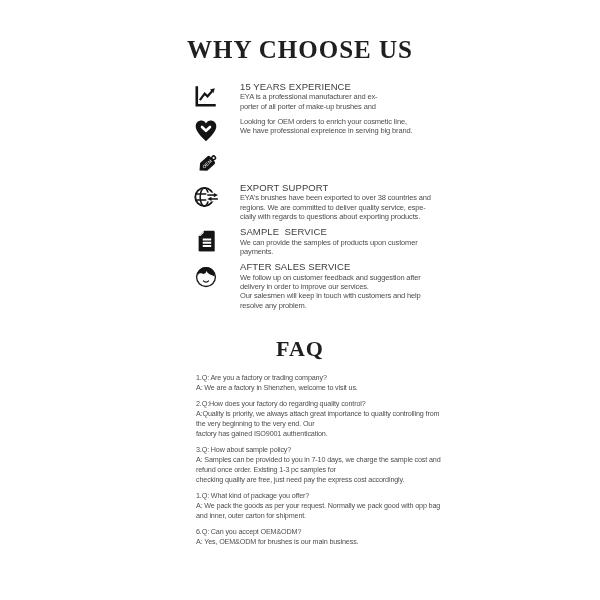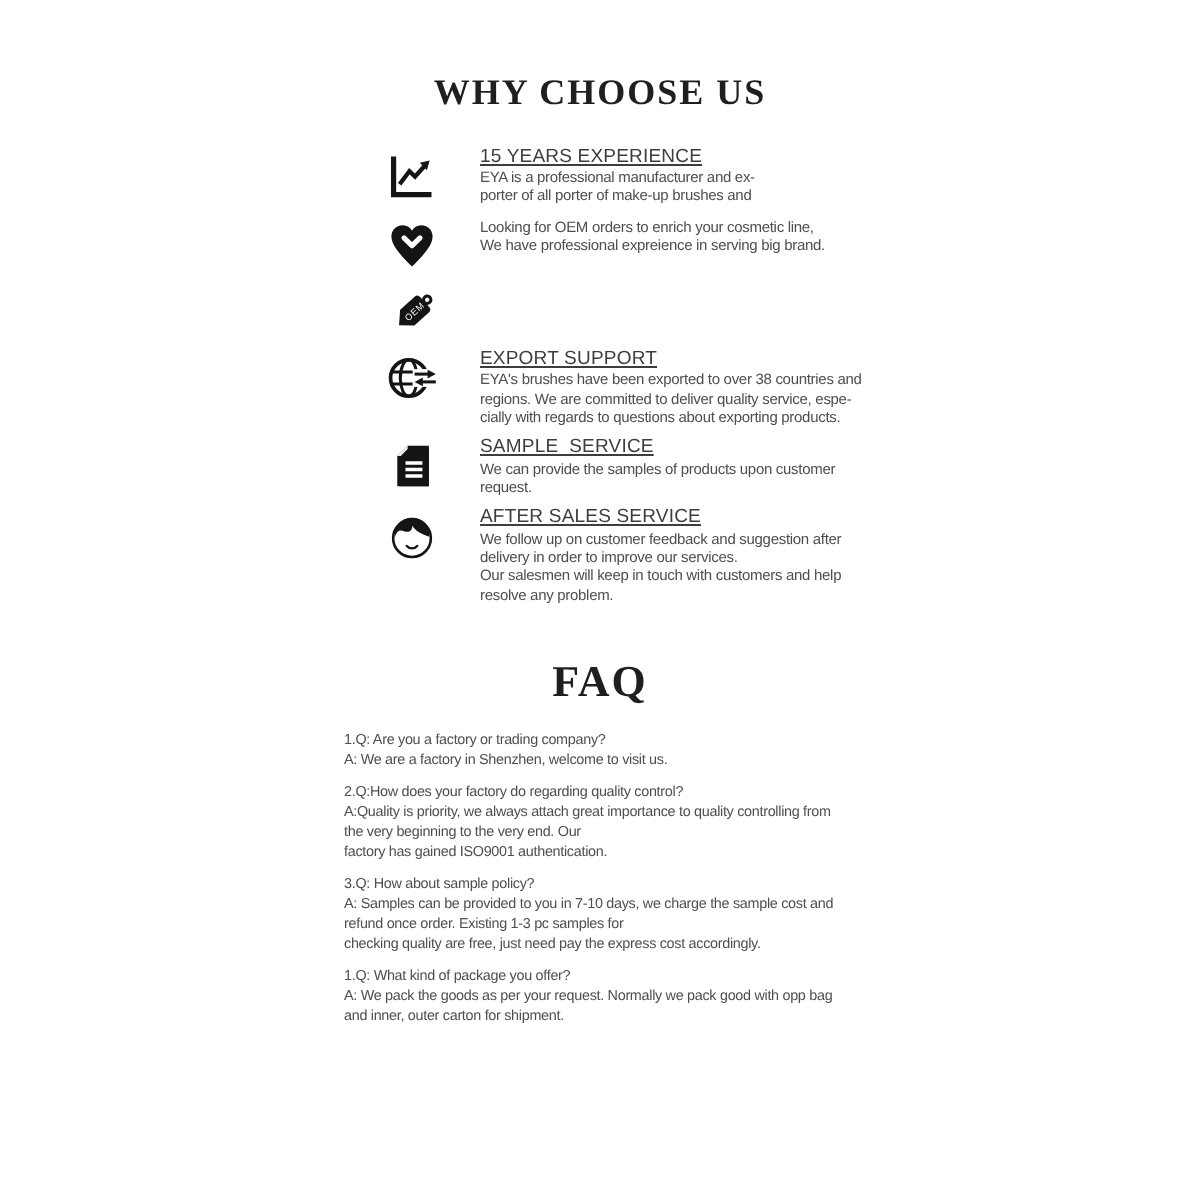--- a/index.html
+++ b/index.html
@@ -17,21 +17,21 @@
   }
   .section-heading {
     font-family: "Liberation Serif", "DejaVu Serif", serif;
     color: #1f1f1f;
     text-align: center;
     font-weight: 700;
     letter-spacing: 1px;
     white-space: nowrap;
   }
   .why-title {
-    font-size: 18px;
+    font-size: 25px;
     margin: 36px 0 17px 0;
     line-height: 1.15;
   }
   .faq-title {
     font-size: 22px;
     margin: 26px 0 12px 0;
     line-height: 1.15;
   }
   .feature-item {
     display: flex;
@@ -46,36 +46,36 @@
     margin-top: 1px;
   }
   .feature-icon svg { width: 100%; height: 100%; display: block; }
   .feature-text { flex: 1 1 auto; min-width: 0; }
   .feature-title {
     font-size: 9.5px;
     line-height: 10.5px;
     color: #3d3d3d;
     letter-spacing: 0.1px;
     white-space: pre;
-    text-decoration: underline;
   }
   .feature-body {
     font-size: 7.5px;
     line-height: 9.3px;
     letter-spacing: -0.15px;
     color: #4e4e4e;
     white-space: pre;
   }
   .faq-item {
     font-size: 7.2px;
     line-height: 10px;
     letter-spacing: -0.15px;
     color: #4e4e4e;
     white-space: pre;
     margin-bottom: 6px;
+    margin-left: 24px;
   }
 </style>
 </head>
 <body>
 
 <div class="content">
 
   <div class="section-heading why-title">WHY CHOOSE US</div>
 
   <div class="feature-item">
@@ -146,21 +146,21 @@
       <svg viewBox="0 0 24 24">
         <path d="M19.8 2.6 H10 L5.2 7.4 V21.4 H19.8 Z" fill="#141414"></path>
         <path d="M10 2.6 L10 7.4 H5.2 Z" fill="#ffffff" opacity="0.95"></path>
         <path d="M10.6 3.6 L6.2 8 V21.4 H19.8 V3.6 Z" fill="#141414"></path>
         <path d="M9 10.6 H16.8 M9 13.6 H16.8 M9 16.6 H16.8" stroke="#ffffff" stroke-width="1.7"></path>
       </svg>
     </div>
     <div class="feature-text">
       <div class="feature-title">SAMPLE  SERVICE</div>
       <div class="feature-body">We can provide the samples of products upon customer
-request.</div>
+payments.</div>
     </div>
   </div>
 
   <div class="feature-item">
     <div class="feature-icon">
       <svg viewBox="0 0 24 24">
         <circle cx="12" cy="13" r="8.7" fill="none" stroke="#141414" stroke-width="1.2"></circle>
         <path d="M12 3.6 C6.8 3.6 3.7 7.8 4.1 12.8 C4.6 10.6 5.5 9.7 6.4 9.5 C7.8 9.2 9 10.4 10.5 10 C11.7 9.7 12.3 8.5 12.1 7.2 C13.5 9.9 16.6 11.1 20 12.4 C20.4 7.4 17.2 3.6 12 3.6 Z" fill="#141414"></path>
         <path d="M9.6 16.6 C10.9 18.1 13.1 18.1 14.4 16.6" stroke="#141414" stroke-width="1.1" fill="none" stroke-linecap="round"></path>
       </svg>
@@ -183,15 +183,17 @@
 A:Quality is priority, we always attach great importance to quality controlling from
 the very beginning to the very end. Our
 factory has gained ISO9001 authentication.</div>
     <div class="faq-item">3.Q: How about sample policy?
 A: Samples can be provided to you in 7-10 days, we charge the sample cost and
 refund once order. Existing 1-3 pc samples for
 checking quality are free, just need pay the express cost accordingly.</div>
     <div class="faq-item">1.Q: What kind of package you offer?
 A: We pack the goods as per your request. Normally we pack good with opp bag
 and inner, outer carton for shipment.</div>
+    <div class="faq-item">6.Q: Can you accept OEM&amp;ODM?
+A: Yes, OEM&amp;ODM for brushes is our main business.</div>
   </div>
 
 </div>
 
 </body></html>

